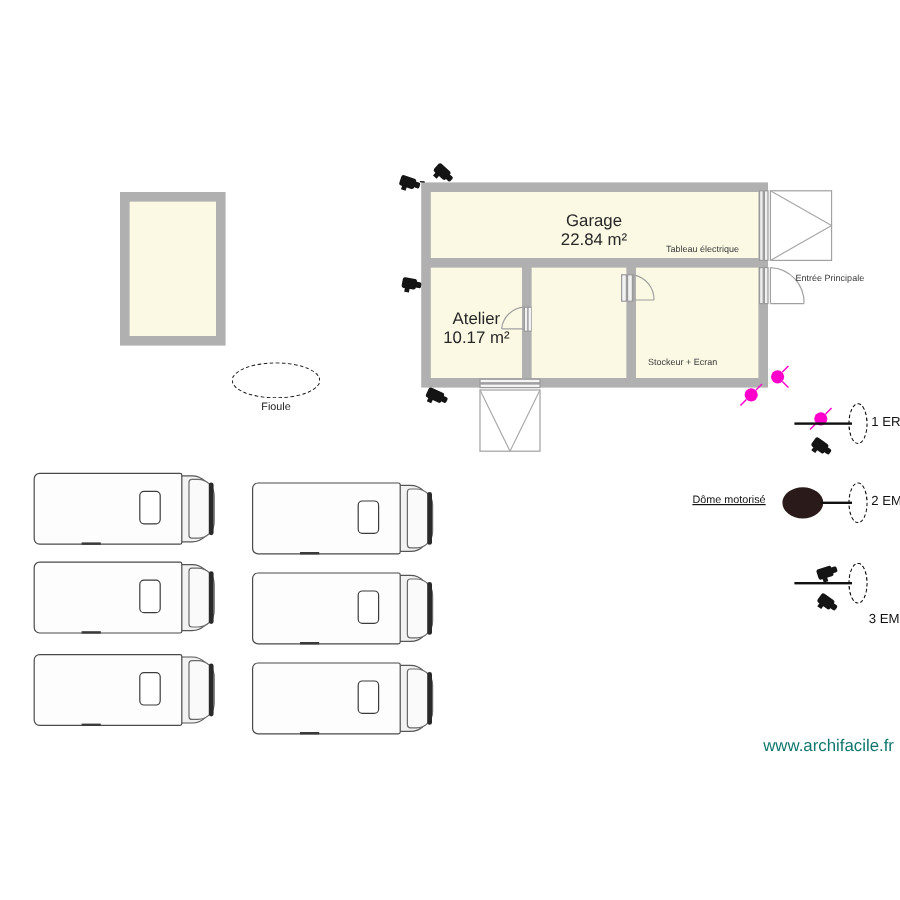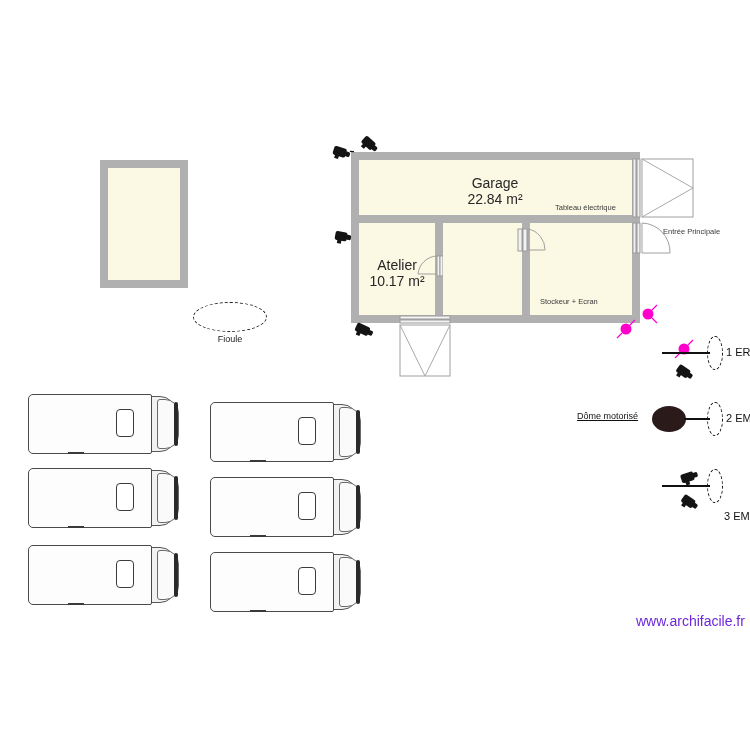--- a/index.html
+++ b/index.html
@@ -163,21 +163,21 @@
     position: absolute;
     font-size: 9px;
     color: #111;
     white-space: nowrap;
   }
 
   
   .watermark {
     position: absolute;
     font-size: 14px;
-    color: #6d28d9;
+    color: #0f766e;
     white-space: nowrap;
   }
 </style>
 </head>
 <body>
 
 <div id="plan-canvas">
 
   <div class="wall-shell" style="left:100px; top:160px; width:88px; height:128px;">
     <div class="room-inner" style="left:8px; top:8px; width:72px; height:112px;"></div>

